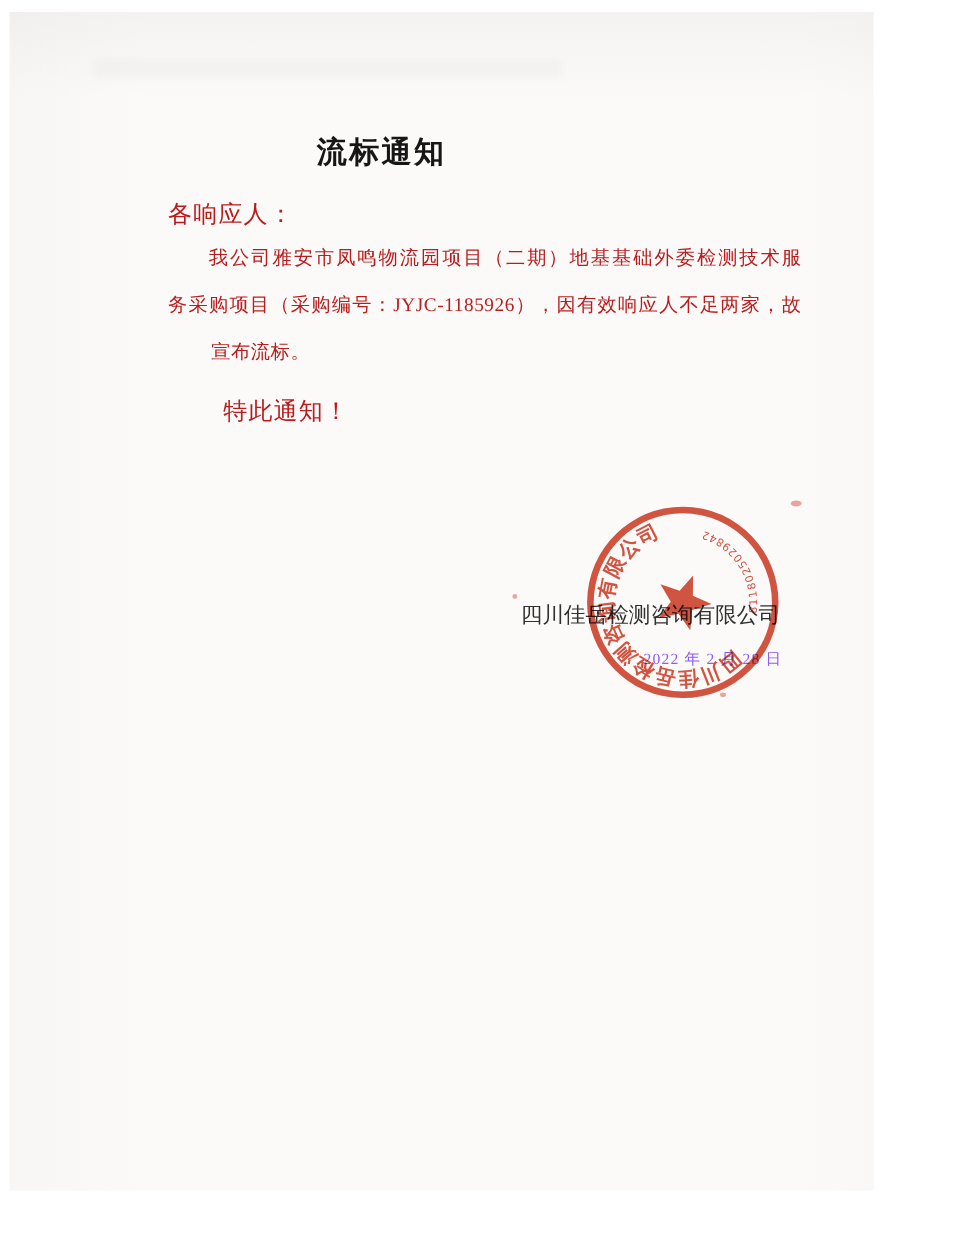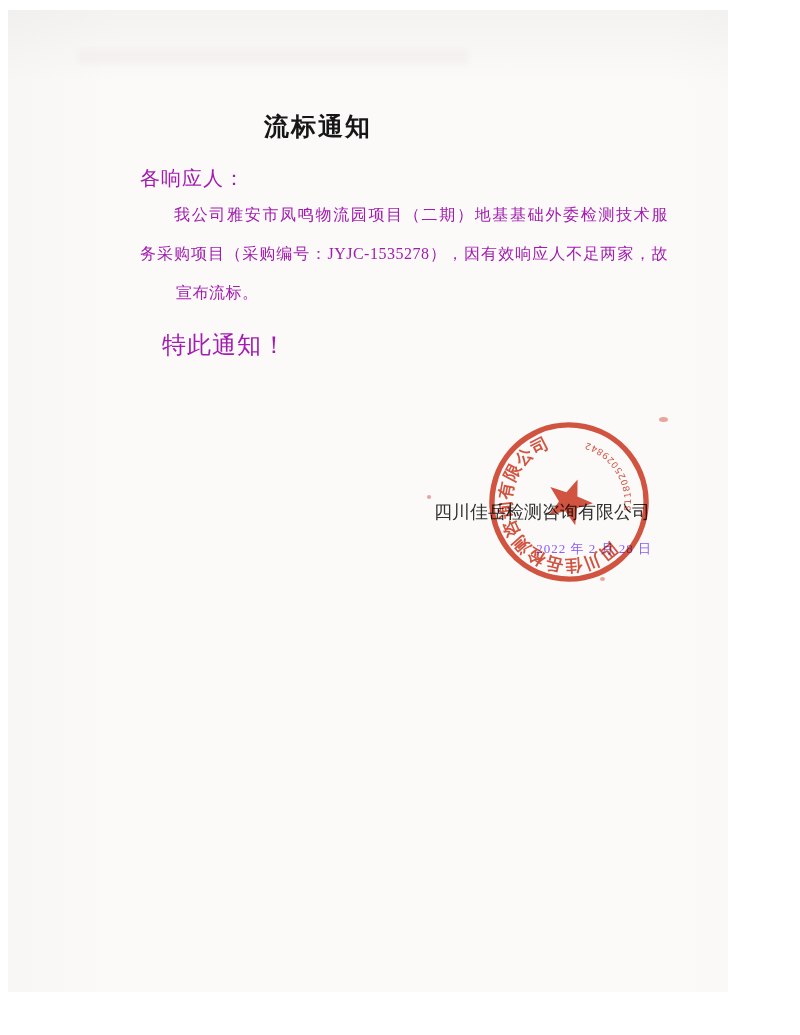--- a/index.html
+++ b/index.html
@@ -14,32 +14,32 @@
     background:
       linear-gradient(180deg, rgba(196,193,191,0.13), rgba(255,255,255,0) 72px),
       linear-gradient(90deg,  rgba(219,216,213,0.10), rgba(255,255,255,0) 110px),
       linear-gradient(270deg, rgba(228,226,223,0.08), rgba(255,255,255,0) 60px),
       #fbfaf9;
   }
   .scan-strip{
     position:absolute;left:70px;top:40px;width:390px;height:14px;
     background:rgba(213,196,196,0.12);filter:blur(3px);
   }
-  .txt{position:absolute;color:#a21caf;}
+  .txt{position:absolute;color:#b91c1c;}
   .doc-title{
     left:0;top:110px;width:636px;text-align:center;
     font-size:25px;font-weight:700;color:#161616;letter-spacing:2px;
   }
   .greeting{left:140px;top:165px;font-size:20px;letter-spacing:1px;}
   .bodyline{left:140px;width:528px;font-size:16px;letter-spacing:0.5px;
     text-align:justify;text-align-last:justify;}
   .l1{top:205px;padding-left:34px;width:494px;}
   .l2{top:244px;}
   .l3{top:283px;text-align-last:left;margin-left:36px;}
-  .closing{left:162px;top:329px;font-size:24px;letter-spacing:1px;}
+  .closing{left:186px;top:329px;font-size:20px;letter-spacing:1px;}
   .sig-company{right:150px;top:500px;font-size:18px;letter-spacing:0px;color:#303030;}
   .sig-date{right:148px;top:540px;font-size:13px;letter-spacing:1px;color:#8b5cf6;}
 
   
   .seal{
     position:absolute;left:459px;top:392px;width:220px;height:220px;
     mix-blend-mode:multiply;opacity:0.88;filter:blur(0.35px);
   }
   .seal-rot{transform:rotate(-123deg);}
   .seal-ring{fill:none;stroke-width:5.5px;}
@@ -57,21 +57,21 @@
 
 <div class="paper">
   <div class="scan-strip"></div>
 </div>
 
 <div class="txt doc-title">流标通知</div>
 
 <div class="txt greeting">各响应人：</div>
 
 <div class="txt bodyline l1">我公司雅安市凤鸣物流园项目（二期）地基基础外委检测技术服</div>
-<div class="txt bodyline l2">务采购项目（采购编号：JYJC-1535278），因有效响应人不足两家，故</div>
+<div class="txt bodyline l2">务采购项目（采购编号：JYJC-1185926），因有效响应人不足两家，故</div>
 <div class="txt bodyline l3">宣布流标。</div>
 
 <div class="txt closing">特此通知！</div>
 
 <div class="txt sig-company">四川佳岳检测咨询有限公司</div>
 <div class="txt sig-date">2022 年 2 月 28 日</div>
 
 <svg class="seal" viewBox="-110 -110 220 220" width="220" height="220" xmlns="http://www.w3.org/2000/svg">
   <defs>
     <path id="sealNameArc" d="M -56 15 A 58 58 0 1 1 56 15"></path>

